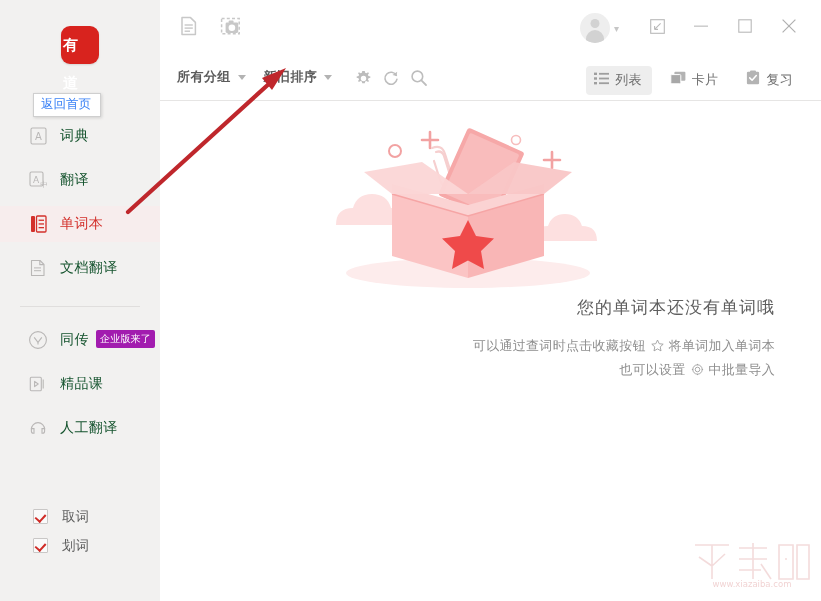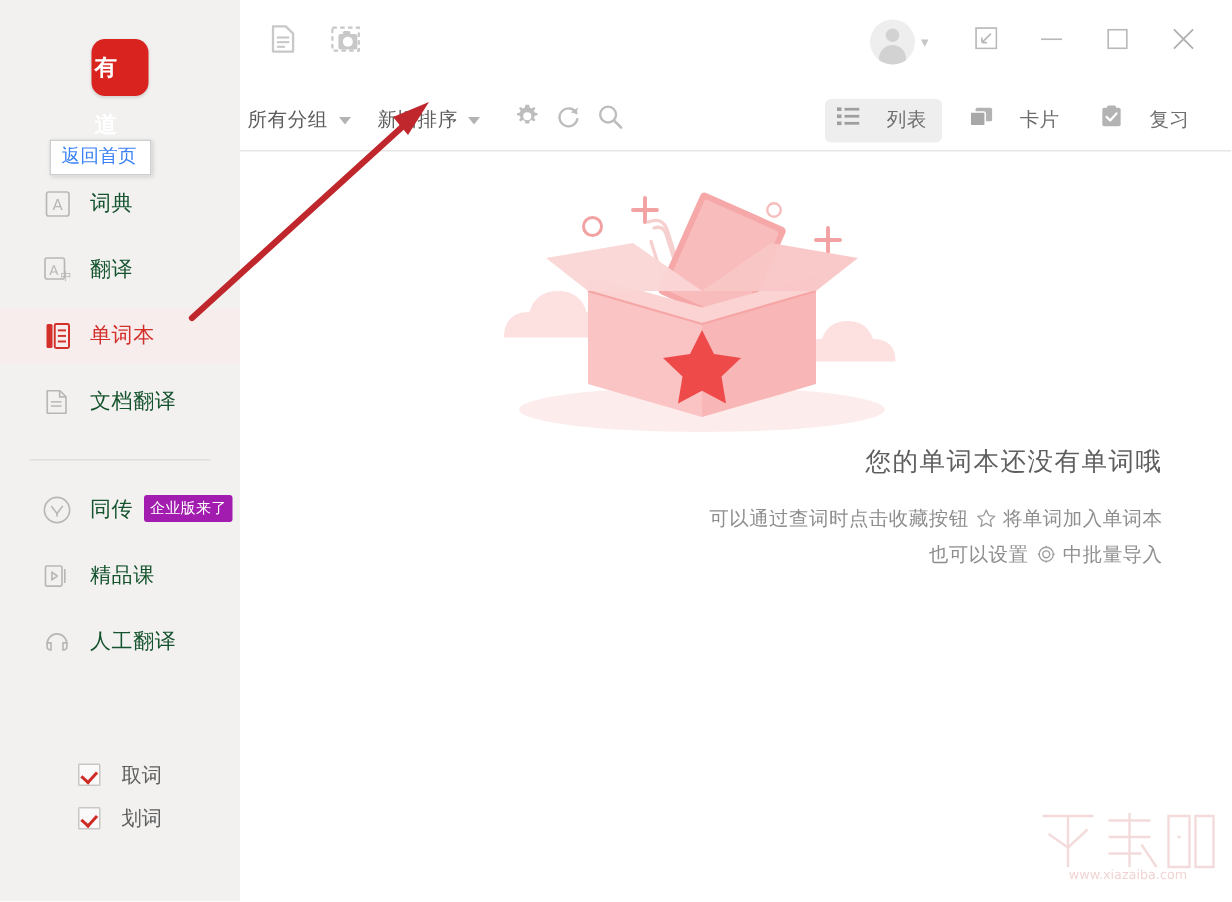--- a/index.html
+++ b/index.html
@@ -58,21 +58,21 @@
     position:absolute;left:20px;top:306px;width:120px;height:1px;background:#e0dedd;
   }
   .nav2{position:absolute;left:0;top:322px;width:172px;}
   .badge-ent{
     position:absolute;left:96px;top:8px;
     background:#a21caf;color:#fff;font-size:10px;
     padding:1.5px 4px 2.5px 4px;border-radius:2px;white-space:nowrap;
     letter-spacing:.2px;
   }
 
-  .checks{position:absolute;left:0;top:502px;width:160px;padding-left:19px;}
+  .checks{position:absolute;left:0;top:502px;width:160px;}
   .chk-row{display:flex;align-items:center;padding-left:33px;height:29px;}
   .chk-box{
     width:13px;height:13px;border:1px solid #c9c7c6;background:#fafafa;
     margin-right:14px;position:relative;flex:none;border-radius:1px;
   }
   .chk-box:after{
     content:"";position:absolute;left:3px;top:2px;width:5px;height:8px;
     border:solid #cf2b26;border-width:0 2px 2px 0;transform:rotate(42deg);
   }
   .chk-lbl{font-size:13.5px;color:#5e5e5e;}
@@ -94,32 +94,32 @@
     position:absolute;left:50%;top:6px;width:9px;height:9px;border-radius:50%;
     background:#d2d2d2;transform:translateX(-50%);
   }
   .avatar .body{
     position:absolute;left:50%;top:17px;width:18px;height:14px;border-radius:9px 9px 0 0;
     background:#d2d2d2;transform:translateX(-50%);
   }
   .chev{margin-left:4px;color:#c6c6c6;font-size:10px;}
 
   .toolbar{position:absolute;left:0;top:57px;width:661px;height:44px;}
-  .tbar-left{position:absolute;left:5px;top:11px;display:flex;align-items:center;}
+  .tbar-left{position:absolute;left:17px;top:11px;display:flex;align-items:flex-start;font-weight:bold;}
   .tb-menu{display:flex;align-items:center;margin-right:18px;}
   .tb-menu .t{font-size:13px;color:#5c5c5c;letter-spacing:.4px;}
   .caret{
     margin-left:7px;width:0;height:0;border-left:4px solid transparent;
     border-right:4px solid transparent;border-top:5px solid #b3b3b3;
   }
   .tb-ico{width:26px;height:24px;display:flex;align-items:center;justify-content:center;margin-right:2px;}
 
   .tbar-right{position:absolute;right:18px;top:8px;display:flex;align-items:center;gap:10px;}
   .vbtn{
-    display:flex;align-items:center;gap:18px;padding:5px 10px 6px 8px;border-radius:4px;
+    display:flex;align-items:center;gap:6px;padding:5px 10px 6px 8px;border-radius:4px;
   }
   .vbtn.on{background:#eeeeee;}
   .vbtn .vt{font-size:13px;color:#6d6d6d;letter-spacing:.3px;}
   .toolbar-sep{position:absolute;left:0;top:100px;width:661px;height:1px;background:#e6e5e4;}
 
   
   .empty{position:absolute;left:0;top:110px;width:615px;text-align:right;}
   .illus{margin:0 auto;display:block;}
   .empty-title{
     margin-top:-4px;font-size:17px;color:#5e5e5e;letter-spacing:1px;

